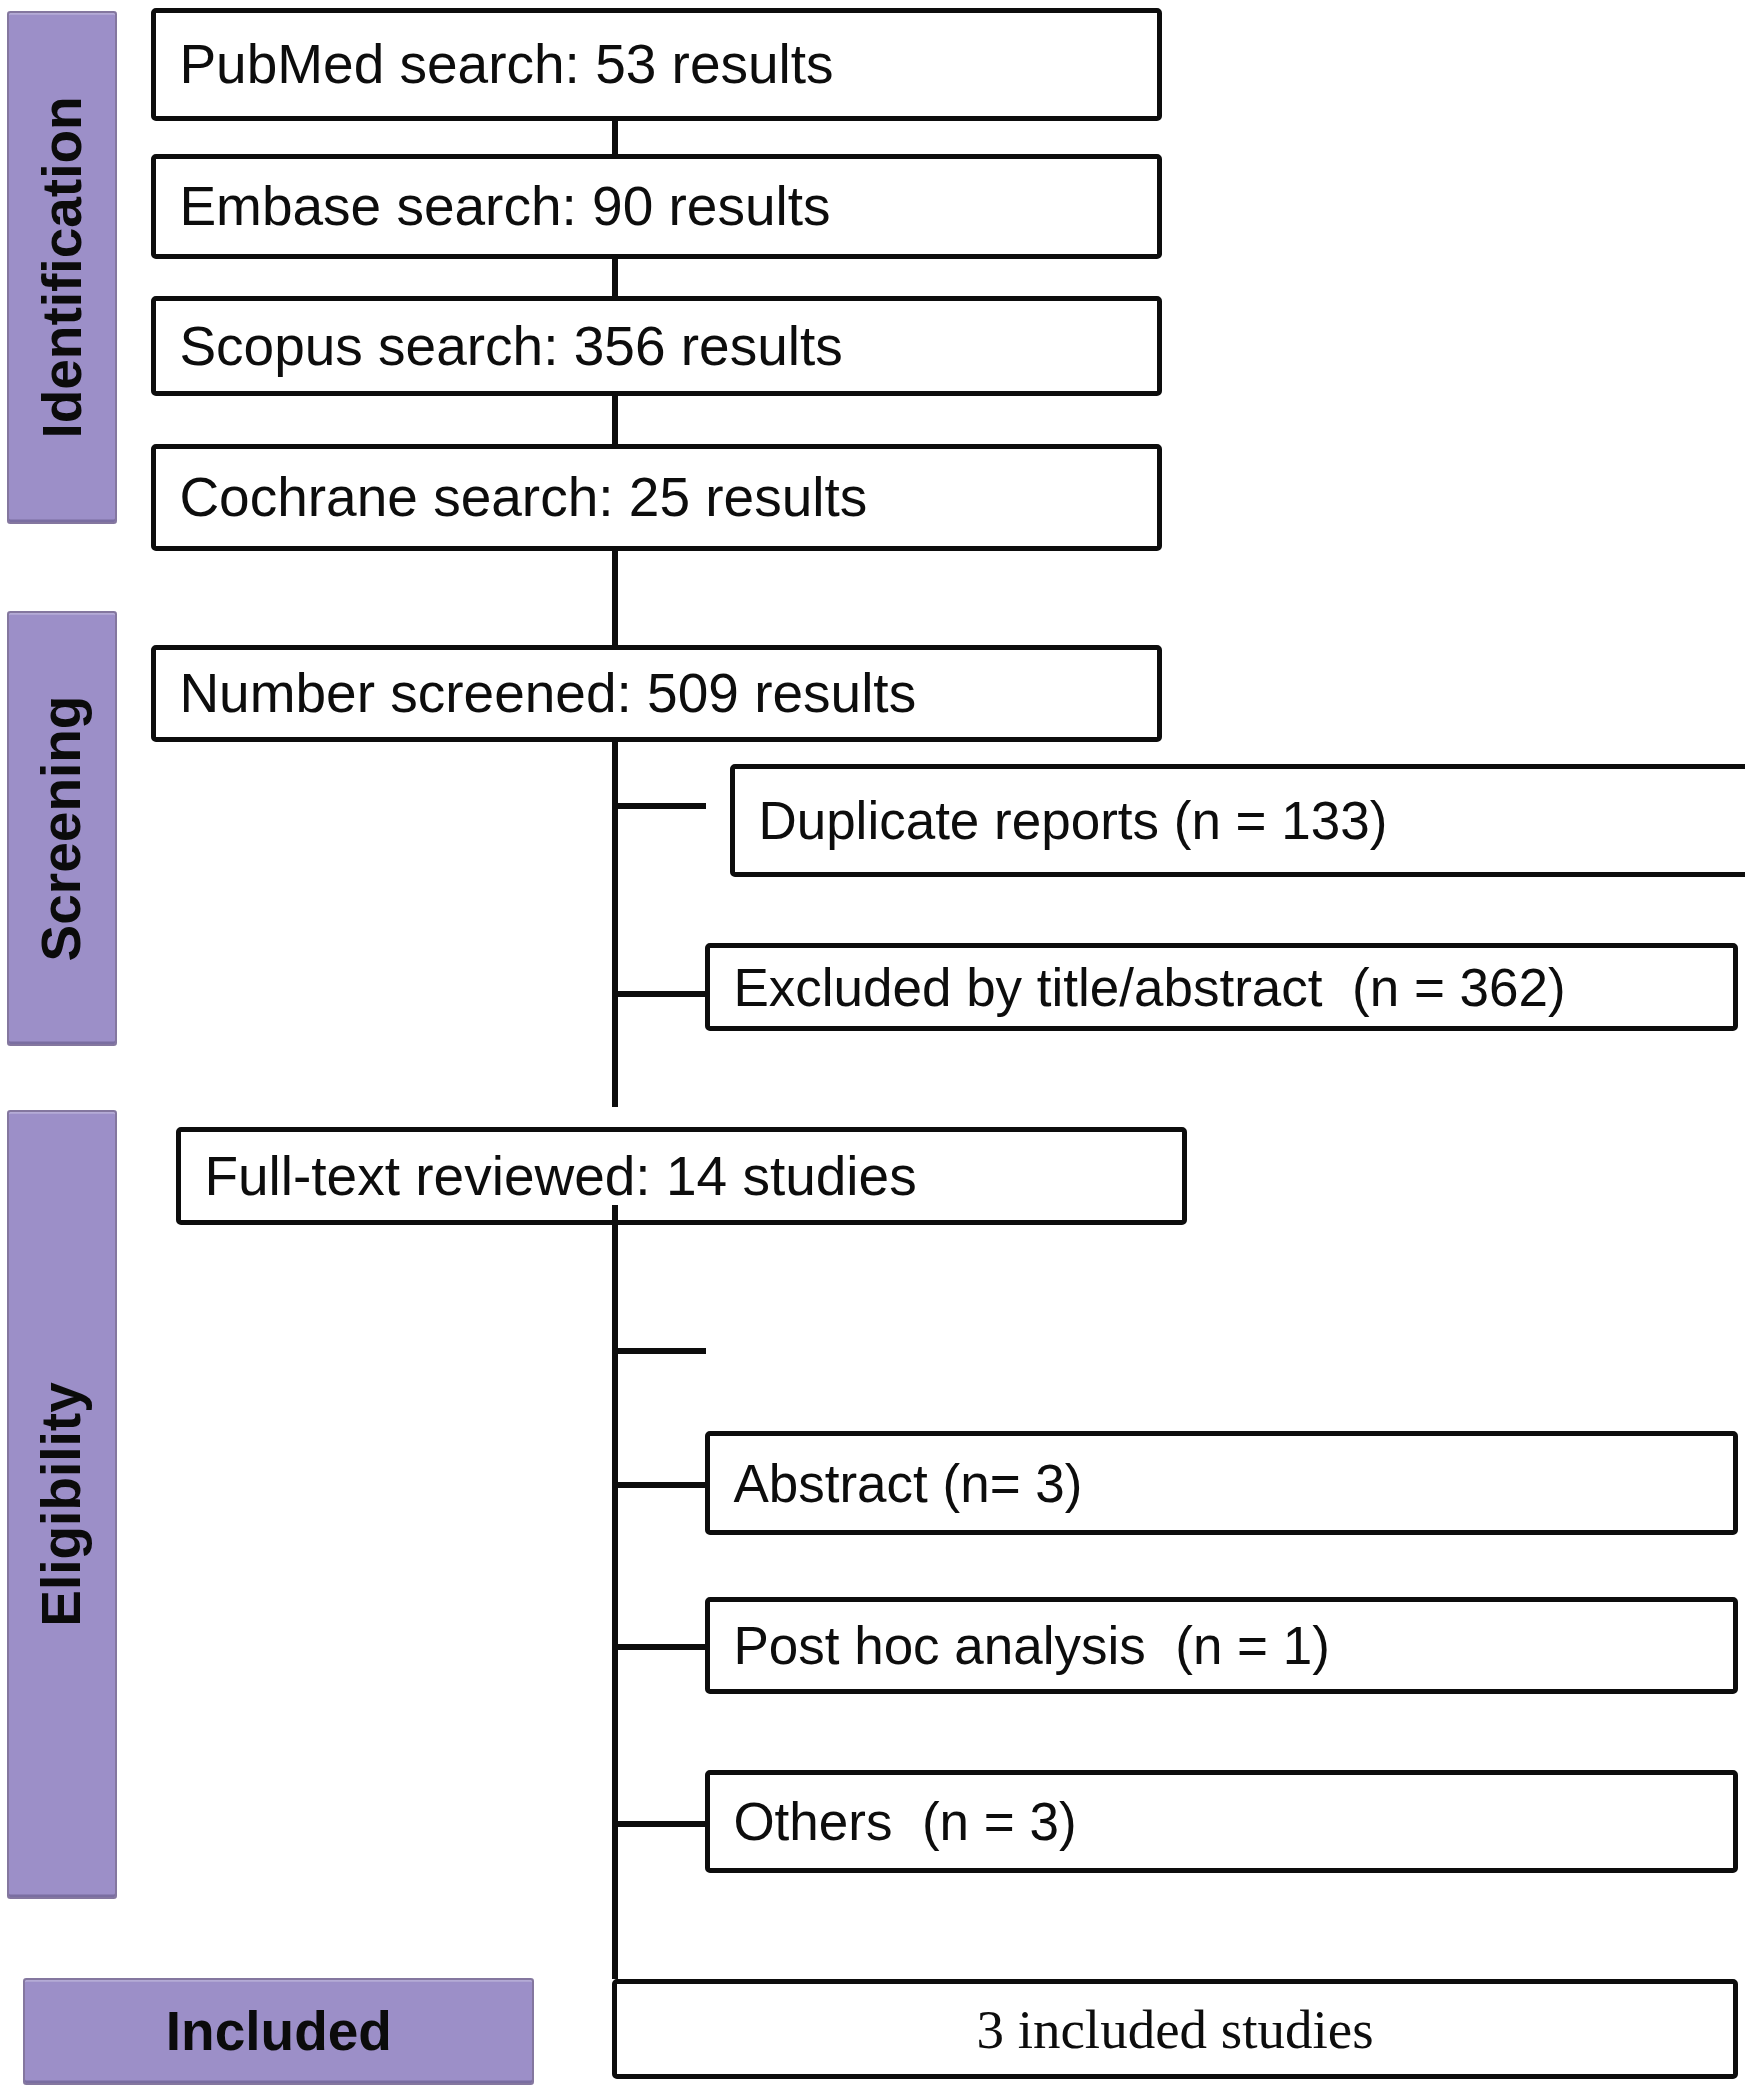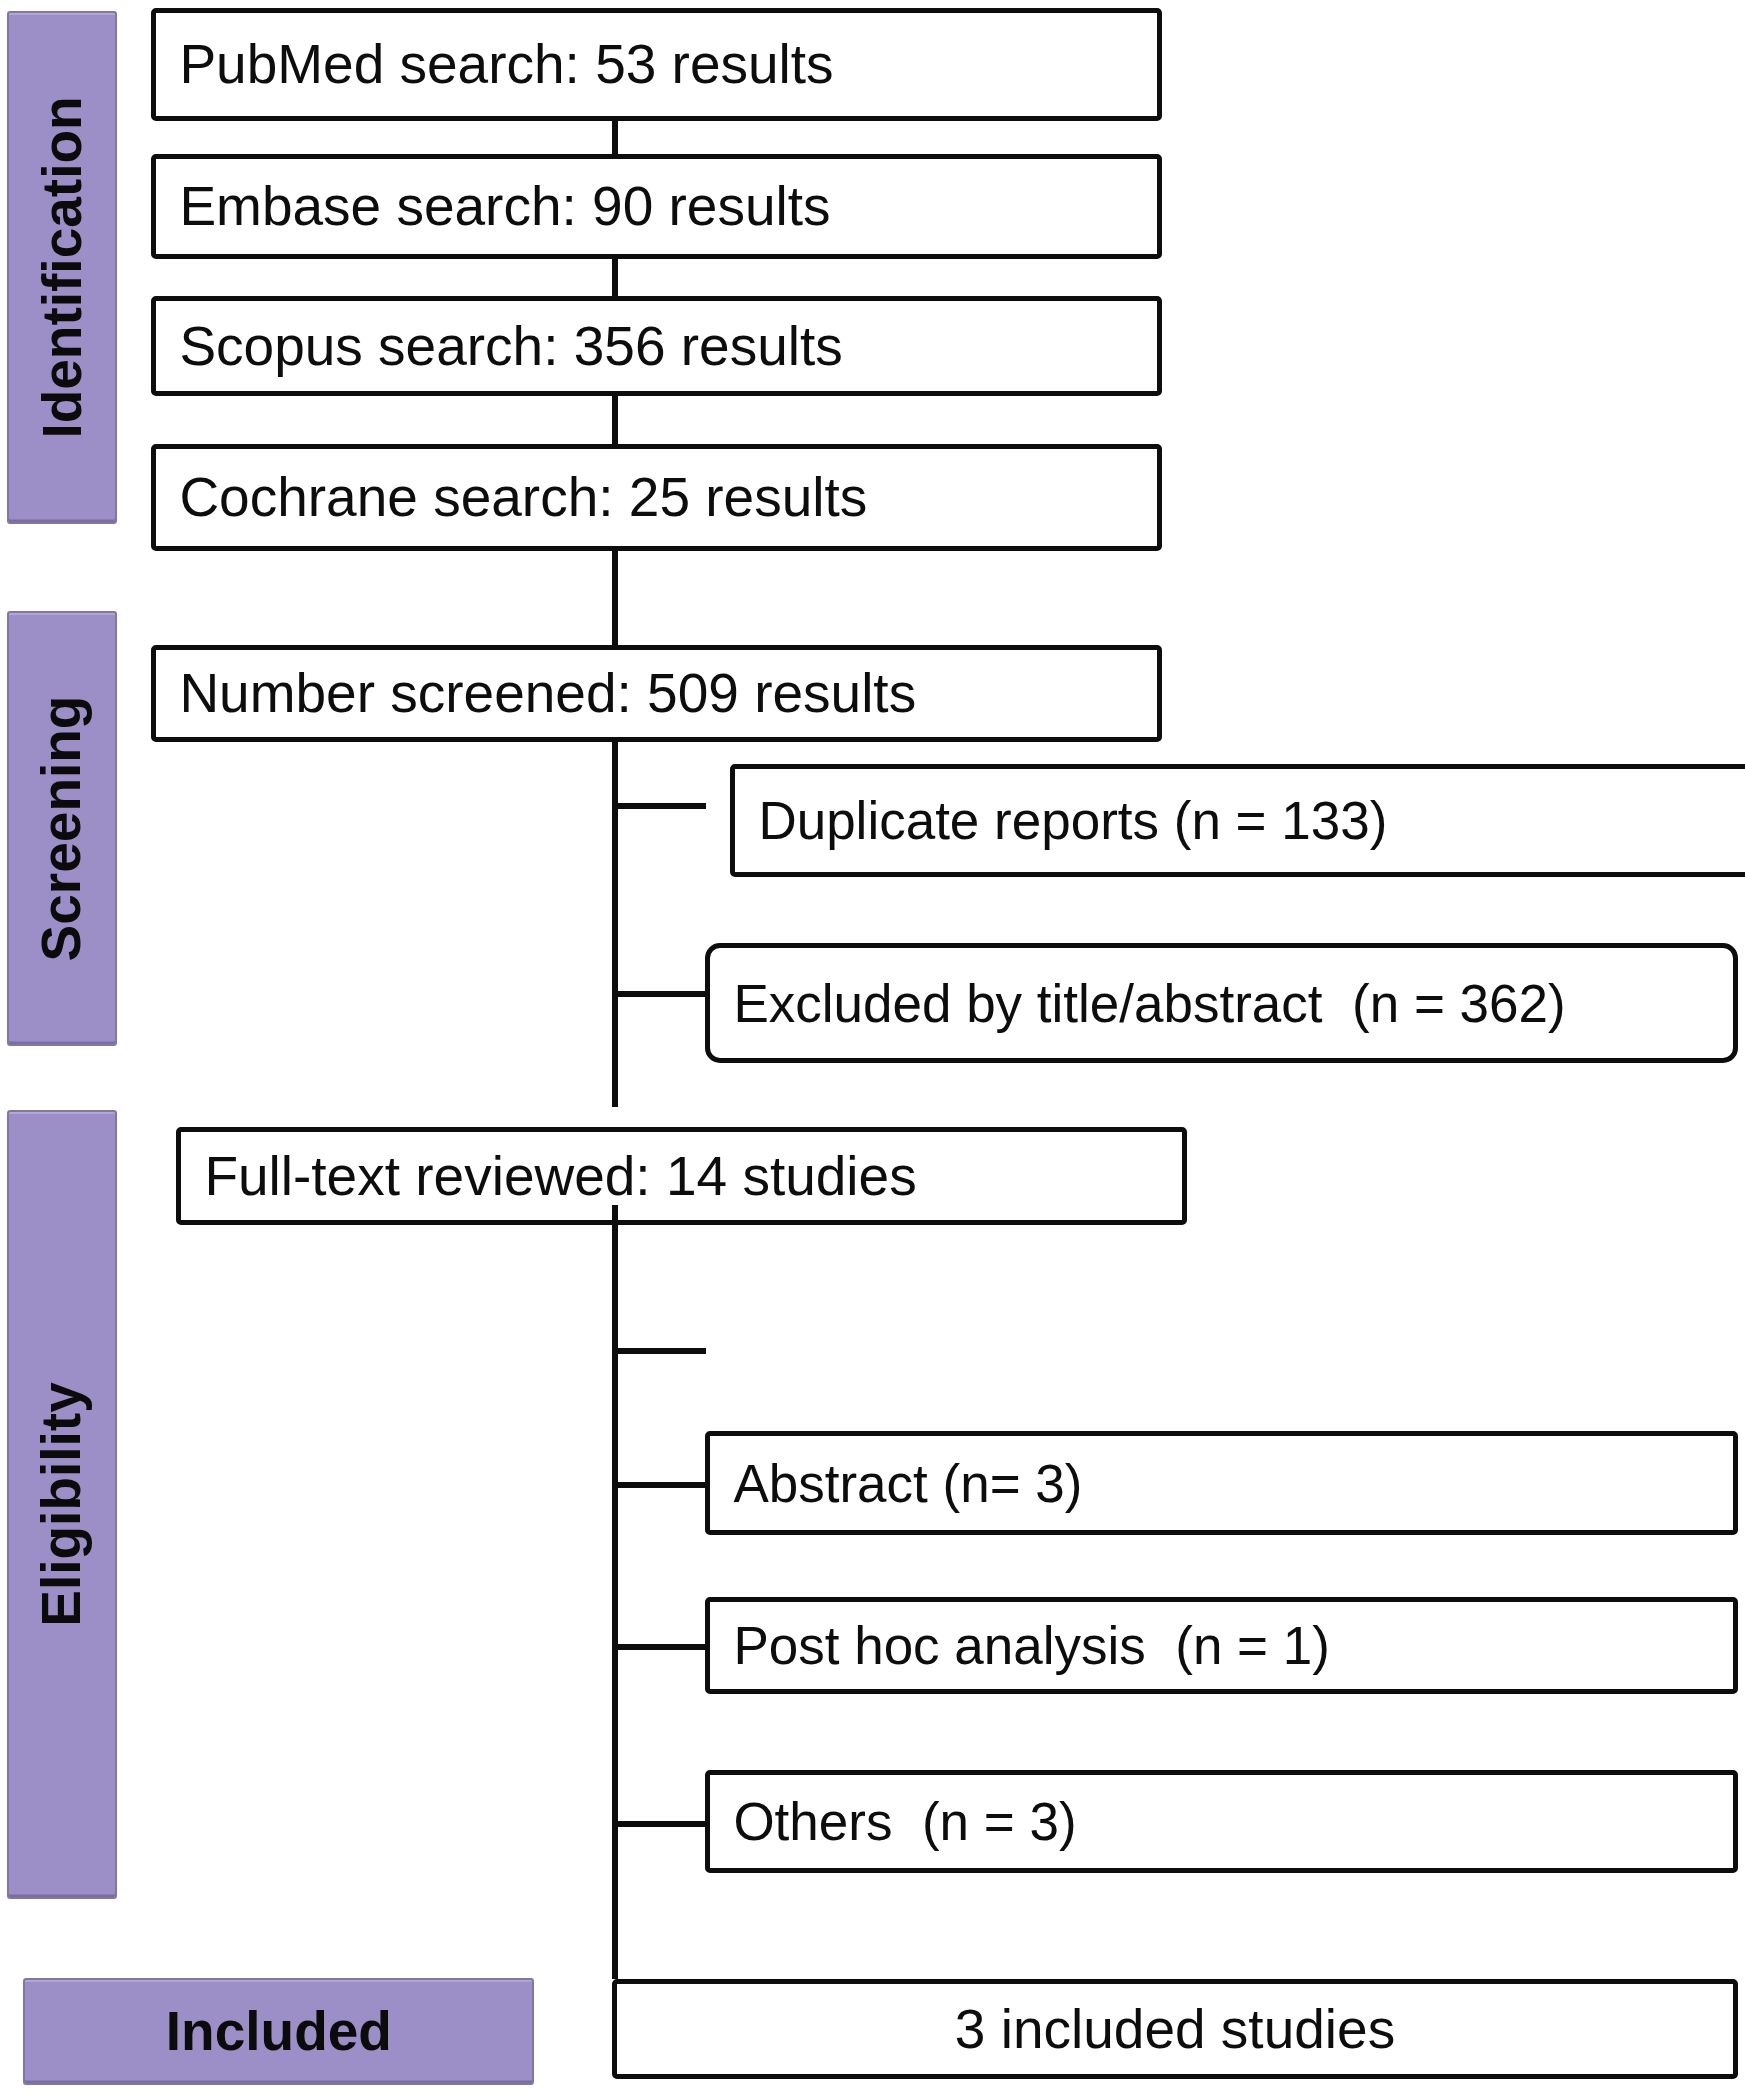--- a/index.html
+++ b/index.html
@@ -22,21 +22,21 @@
     align-items: center;
   }
   .box .label {
     white-space: pre;
     line-height: 1;
     padding-left: 23.4px;
     font-size: 55px;
     color: #0d0d0d;
   }
   .box.side .label { font-size: 53px; }
-  .box.bottom { justify-content: center; }
+  .box.bottom { justify-content: center; font-family: Liberation Serif, serif; }
   .box.bottom .label { padding-left: 0; font-size: 55px; }
   
   .vband {
     position: absolute;
     box-sizing: border-box;
     background: #9c8fc8;
     border: 2.5px solid #84779f;
     border-radius: 3.3px;
     display: flex;
     align-items: center;
@@ -107,21 +107,21 @@
   <div class="box main" style="left:151px; top:645px; width:1011px; height:97px;text-align:center;">
     <span class="label">Number screened: 509 results</span>
   </div>
   <div class="box main" style="left:151px; top:1127px; width:1011px; height:98px;margin-left:25px;">
     <span class="label">Full-text reviewed: 14 studies</span>
   </div>
 
   <div class="box side" style="left:730px; top:764px; width:1033px; height:113px;">
     <span class="label">Duplicate reports (n = 133)</span>
   </div>
-  <div class="box side" style="left:705px; top:943px; width:1033px; height:120px;border-radius:15px;">
+  <div class="box side" style="left:705px; top:943px; width:1033px; height:88px;">
     <span class="label">Excluded by title/abstract  (n = 362)</span>
   </div>
   <div class="box side" style="left:705px; top:1431px; width:1033px; height:104px;">
     <span class="label">Abstract (n= 3)</span>
   </div>
   <div class="box side" style="left:705px; top:1597px; width:1033px; height:97px;">
     <span class="label">Post hoc analysis  (n = 1)</span>
   </div>
   <div class="box side" style="left:705px; top:1770px; width:1033px; height:103px;">
     <span class="label">Others  (n = 3)</span>

